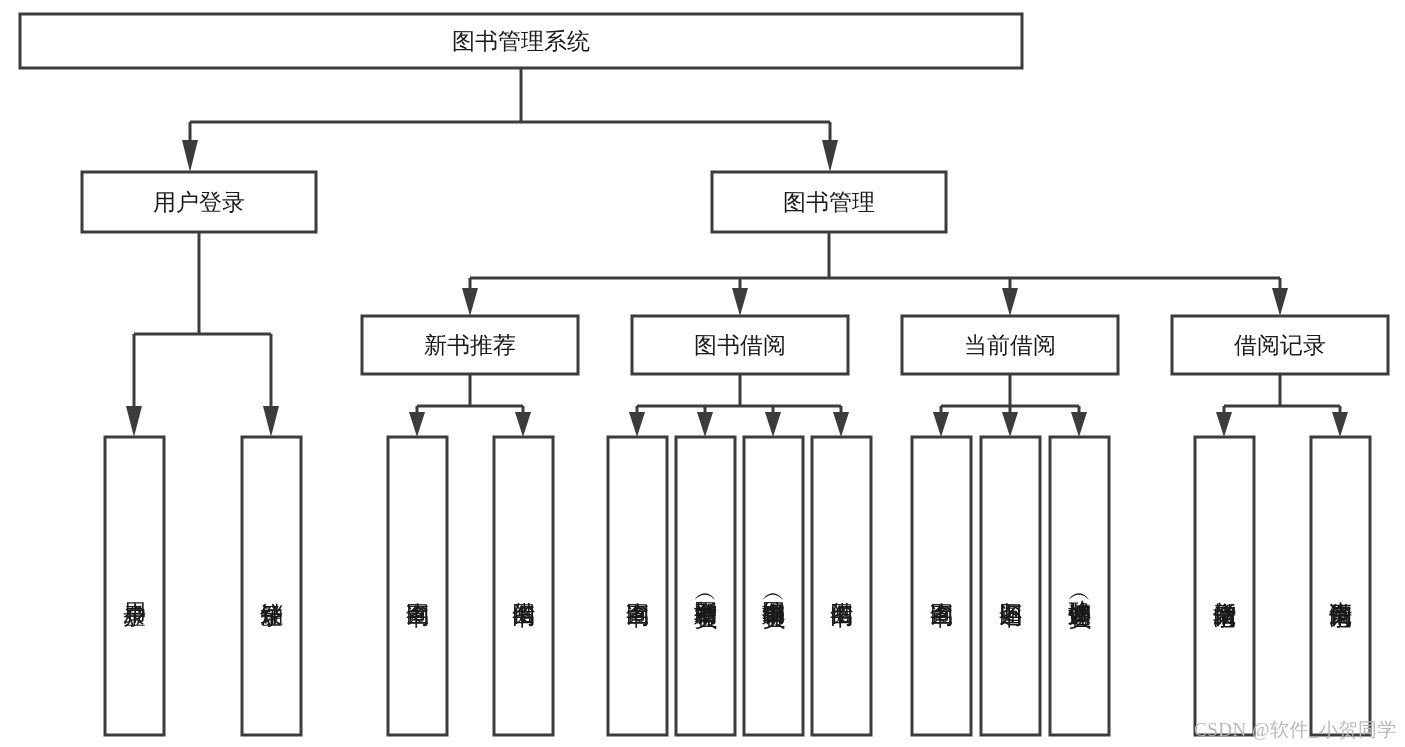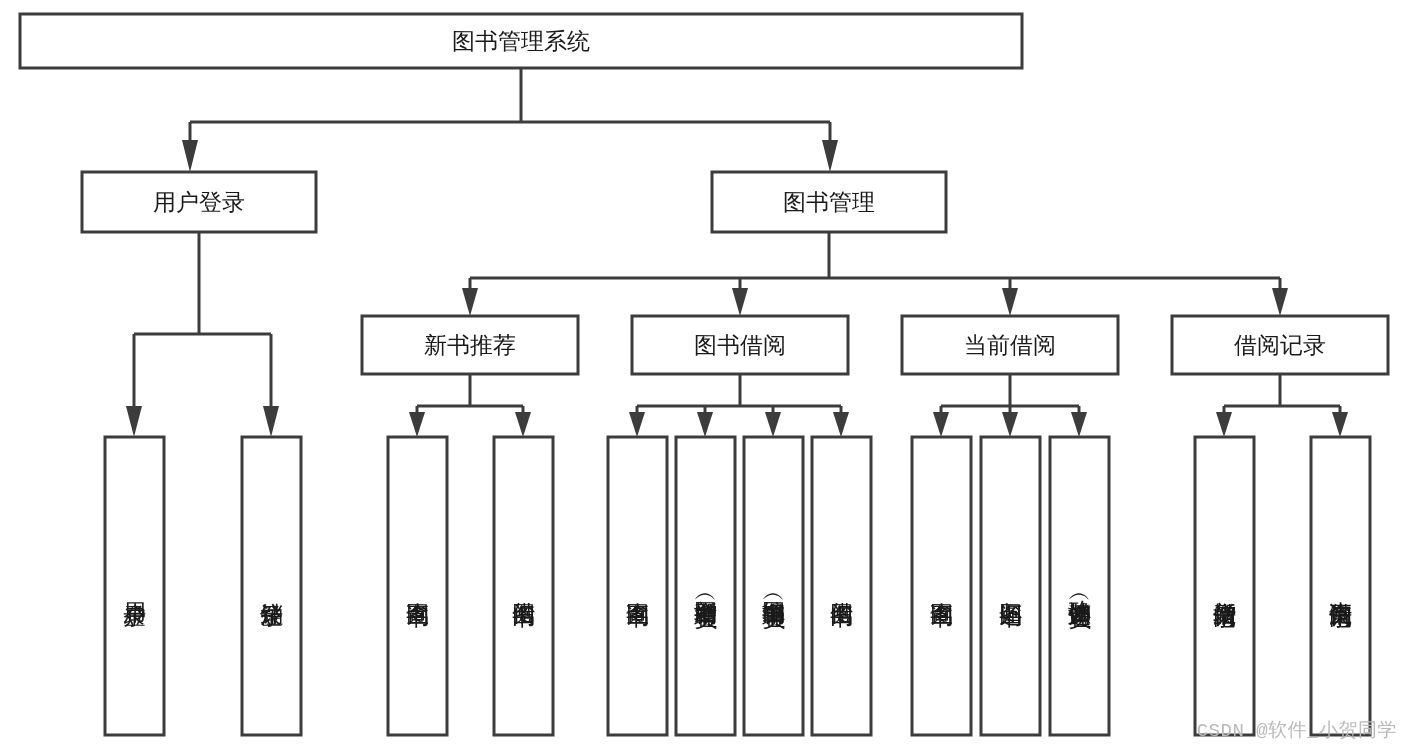--- a/index.html
+++ b/index.html
@@ -58,21 +58,21 @@
     display: flex;
     align-items: center;
     justify-content: center;
     white-space: pre;
     pointer-events: none;
   }
   .watermark {
     position: absolute;
     right: 8px;
     bottom: 4px;
-    font-family: Liberation Mono, monospace;
+    font-family: Liberation Serif, serif;
     font-size: 19px;
     color: #b9b9b9;
     letter-spacing: 0.5px;
     white-space: nowrap;
   }
 </style>
 </head>
 <body>
 
 <div id="diagram-root">

